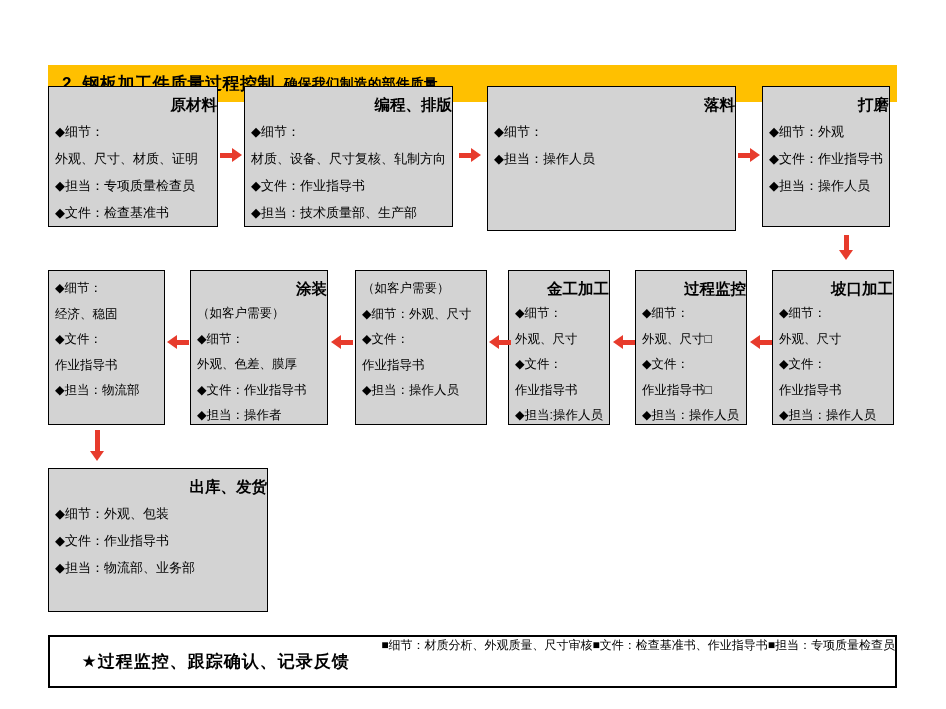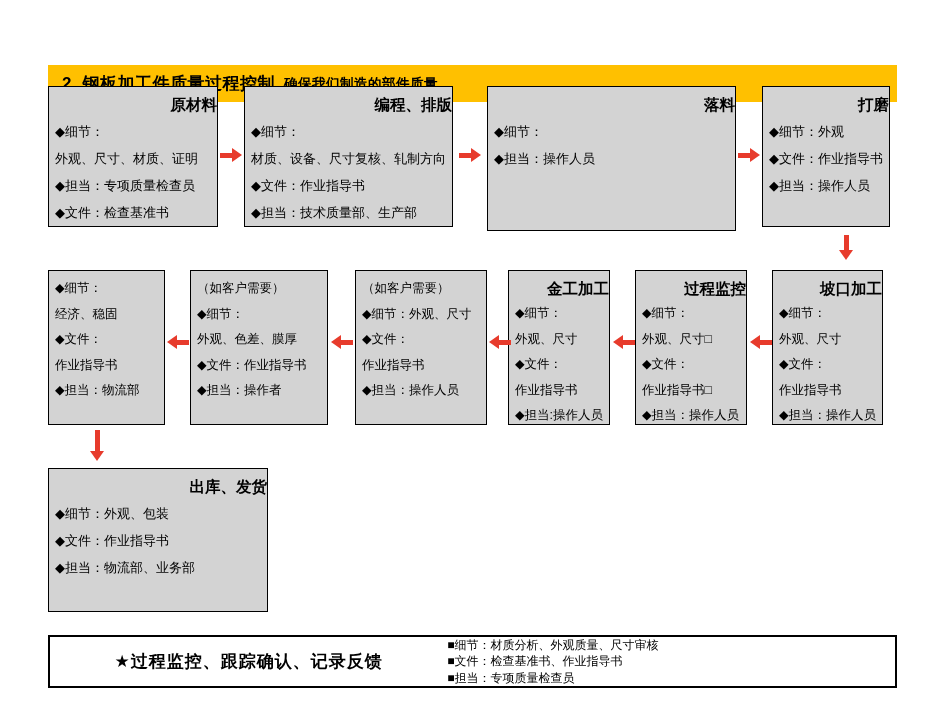--- a/index.html
+++ b/index.html
@@ -75,21 +75,21 @@
   .footer{
     position:absolute;left:48px;top:635px;width:849px;height:53px;
     background:#ffffff;border:2px solid #000;
     display:flex;align-items:stretch;
   }
   .footer-star{
     width:47%;display:flex;align-items:center;justify-content:center;
     font-size:17px;font-weight:bold;letter-spacing:1px;white-space:nowrap;
   }
   .footer-bullets{
-    flex:1;display:flex;flex-direction:column;justify-content:center;
+    flex:1;display:flex;flex-direction:row;justify-content:center;
     font-size:12px;line-height:16.5px;white-space:nowrap;
   }
 </style>
 </head>
 <body>
 
 <div class="page">
 
   <div class="header">
     <span class="title">2. 钢板加工件质量过程控制</span>
@@ -145,20 +145,21 @@
 
   <div class="box row2" style="left:48px;top:270px;width:117px;height:155px">
     <div class="box-line">◆细节：</div>
     <div class="box-line">经济、稳固</div>
     <div class="box-line">◆文件：</div>
     <div class="box-line">作业指导书</div>
     <div class="box-line">◆担当：物流部</div>
   </div>
 
   <div class="box row2" style="left:190px;top:270px;width:138px;height:155px">
+    <div class="box-title">涂装</div>
     <div class="box-line">（如客户需要）</div>
     <div class="box-line">◆细节：</div>
     <div class="box-line">外观、色差、膜厚</div>
     <div class="box-line">◆文件：作业指导书</div>
     <div class="box-line">◆担当：操作者</div>
   </div>
 
   <div class="box row2" style="left:355px;top:270px;width:132px;height:155px">
     <div class="box-line">（如客户需要）</div>
     <div class="box-line">◆细节：外观、尺寸</div>
@@ -178,21 +179,21 @@
 
   <div class="box row2" style="left:635px;top:270px;width:112px;height:155px">
     <div class="box-title">过程监控</div>
     <div class="box-line">◆细节：</div>
     <div class="box-line">外观、尺寸□</div>
     <div class="box-line">◆文件：</div>
     <div class="box-line">作业指导书□</div>
     <div class="box-line">◆担当：操作人员</div>
   </div>
 
-  <div class="box row2" style="left:772px;top:270px;width:111px;height:155px">
+  <div class="box row2" style="left:772px;top:270px;width:122px;height:155px">
     <div class="box-title">坡口加工</div>
     <div class="box-line">◆细节：</div>
     <div class="box-line">外观、尺寸</div>
     <div class="box-line">◆文件：</div>
     <div class="box-line">作业指导书</div>
     <div class="box-line">◆担当：操作人员</div>
   </div>
 
   <div class="arrow-left" style="left:167px;top:335px">
       <span class="head"></span>

